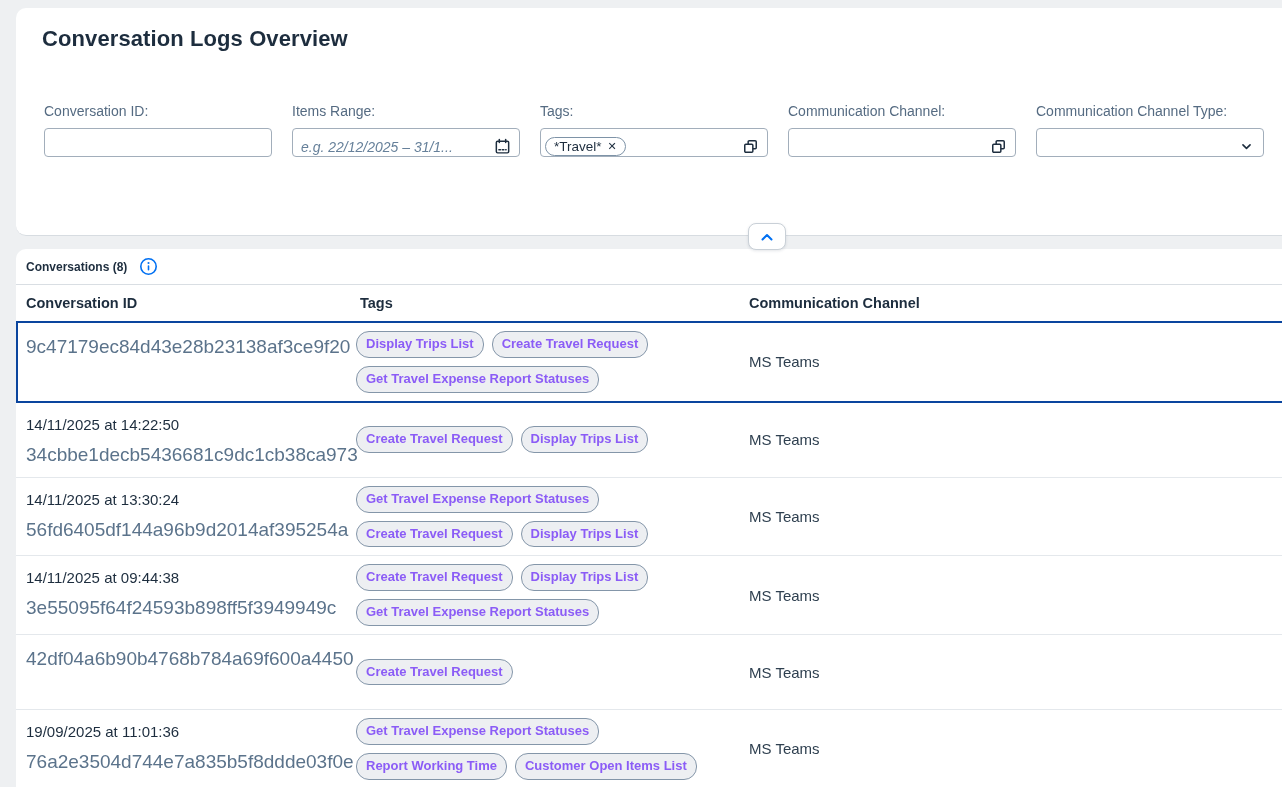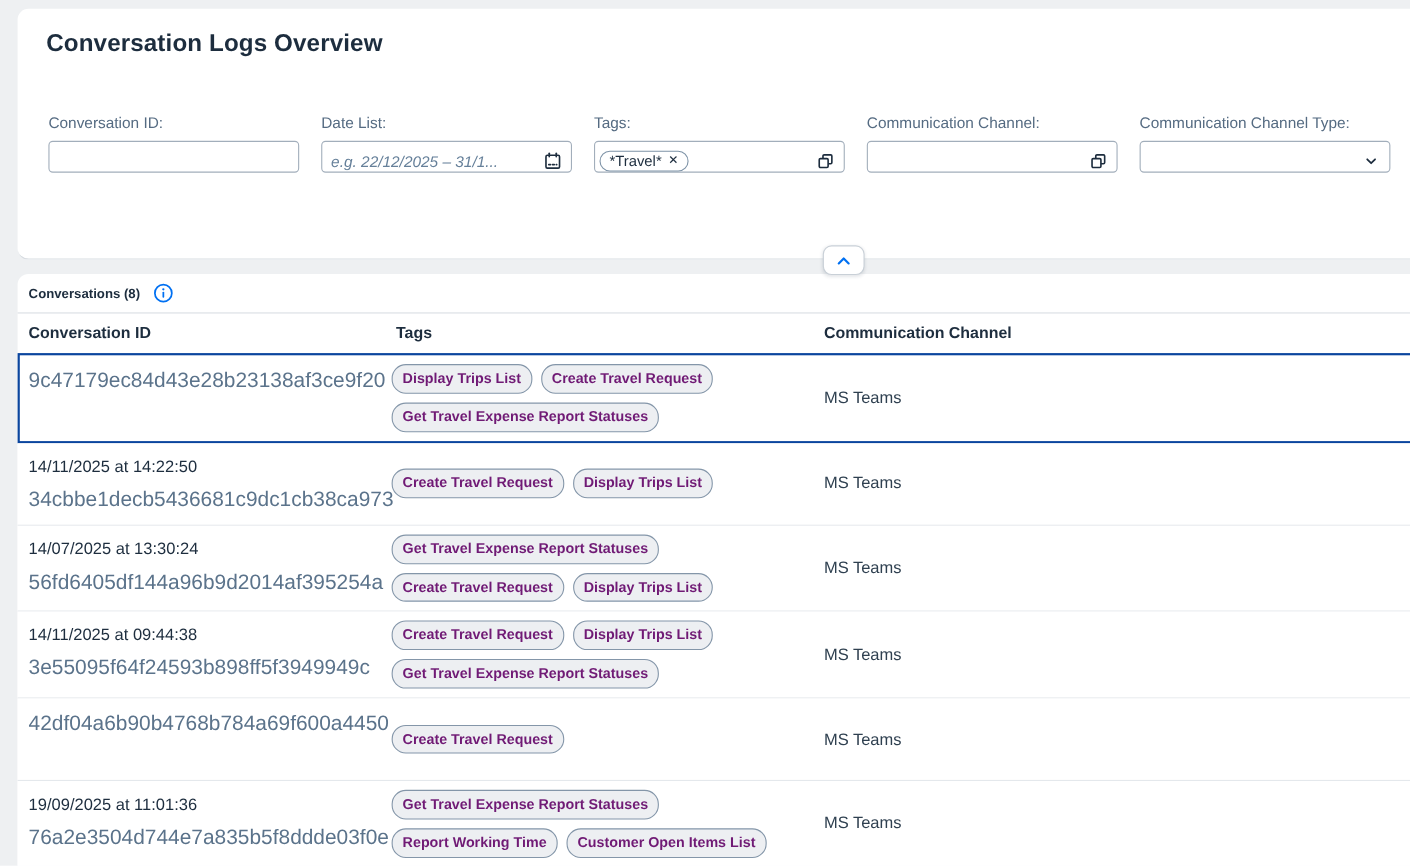--- a/index.html
+++ b/index.html
@@ -88,42 +88,42 @@
   }
   .cell-id { padding-top:13px; }
   .ts  { font-size:15px; color:#1d2d3e; margin-bottom:11px; }
   .cid { font-size:19px; color:#5b738b; }
   .tags {
     display:flex; flex-wrap:wrap; gap:8px 8px; align-content:center;
     padding:8px 16px 8px 0;
   }
   .tag {
     border:1px solid #8496a9; background:#edeff2; border-radius:13px;
-    padding:3px 9px; font-size:13px; font-weight:700; color:#701a75;
+    padding:3px 9px; font-size:13px; font-weight:700; color:#8b5cf6;
     line-height:1.45; white-space:nowrap;
   }
   .chan { display:flex; align-items:center; font-size:15px; color:#2f4050; }
 </style>
 </head>
 <body>
 
 <section class="filter-card">
   <h1 class="page-title">Conversation Logs Overview</h1>
 
   <div class="filters">
 
     <div class="filter">
       <label class="flabel">Conversation ID:</label>
       <div class="field">
         <input type="text" value="" style="">
       </div>
     </div>
 
     <div class="filter">
-      <label class="flabel">Date List:</label>
+      <label class="flabel">Items Range:</label>
       <div class="field">
         <input type="text" class="ph-italic" placeholder="e.g. 22/12/2025 – 31/1..." style="">
         <span class="icon-btn">
           <svg width="17" height="17" viewBox="0 0 16 16" fill="none" stroke="#1d2d3e" stroke-width="1.4" stroke-linecap="round">
             <rect x="2.2" y="3" width="11.6" height="11" rx="1.2"></rect>
             <line x1="5" y1="1.3" x2="5" y2="4.2"></line>
             <line x1="11" y1="1.3" x2="11" y2="4.2"></line>
             <line x1="4.6" y1="11" x2="11.4" y2="11" stroke-dasharray="1.5 1.7"></line>
           </svg>
         </span>
@@ -223,21 +223,21 @@
         <div class="tags">
           <span class="tag">Create Travel Request</span>
           <span class="tag">Display Trips List</span>
         </div>
         <div class="chan">
           <span>MS Teams</span>
         </div>
       </div>
       <div class="trow">
         <div class="cell-id">
-          <div class="ts">14/07/2025 at 13:30:24</div>
+          <div class="ts">14/11/2025 at 13:30:24</div>
           <div class="cid">56fd6405df144a96b9d2014af395254a</div>
         </div>
         <div class="tags">
           <span class="tag">Get Travel Expense Report Statuses</span>
           <span class="tag">Create Travel Request</span>
           <span class="tag">Display Trips List</span>
         </div>
         <div class="chan">
           <span>MS Teams</span>
         </div>

